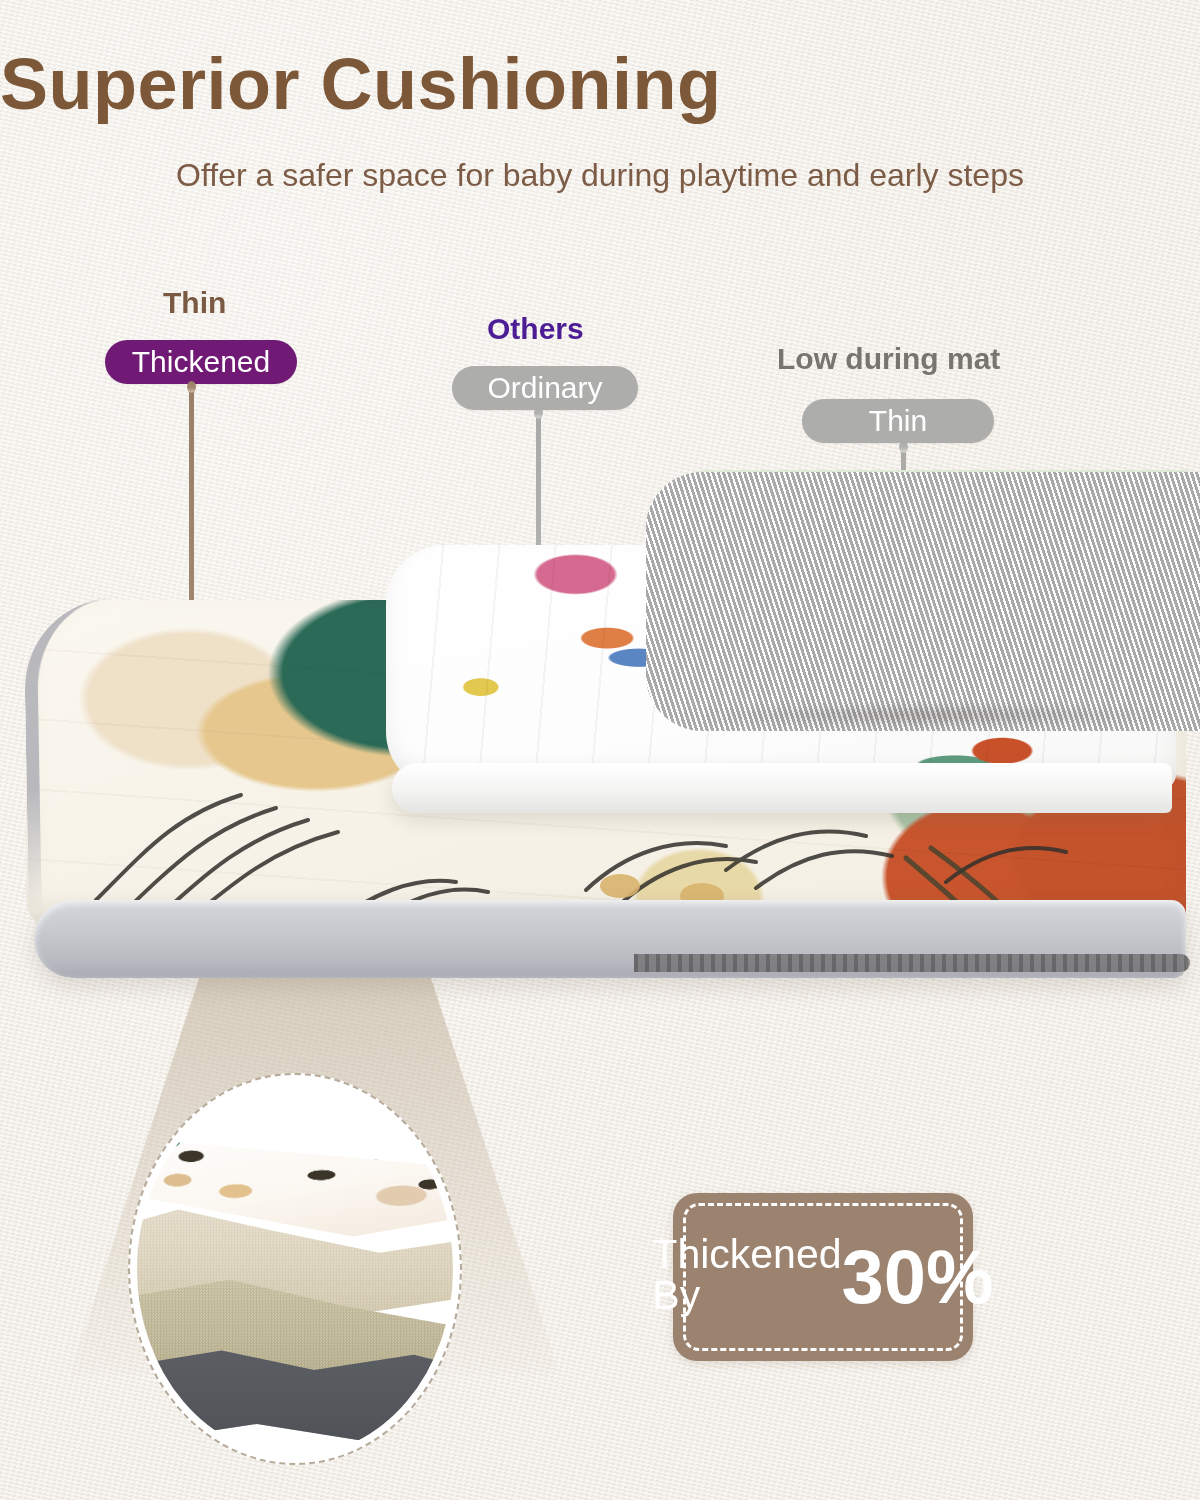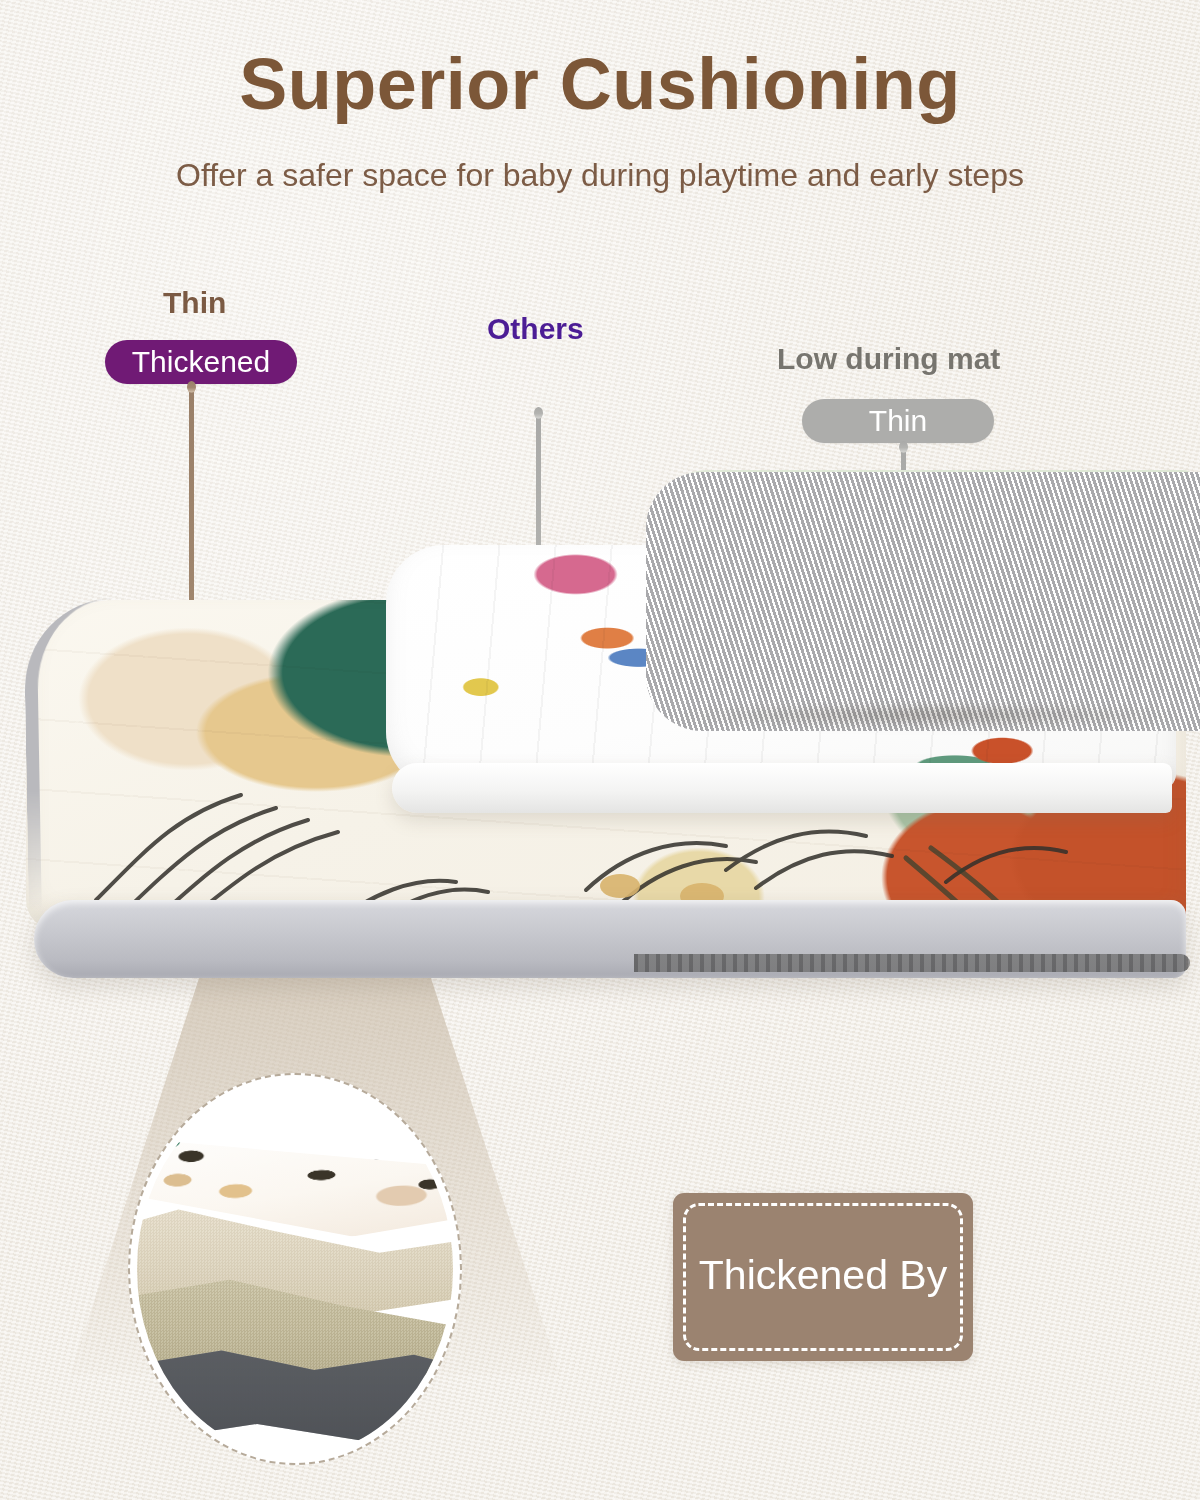--- a/index.html
+++ b/index.html
@@ -21,21 +21,21 @@
     opacity:.75;
     pointer-events:none;
     z-index:1;
   }
 
   .stage{position:absolute;inset:0;z-index:2;}
 
   
   .title{
     position:absolute;top:48px;left:0;width:1200px;
-    text-align:center;
+    text-align:left;
     font-size:72px;font-weight:bold;
     letter-spacing:.5px;
     color:#7c5738;
     line-height:1;
   }
   .subtitle{
     position:absolute;top:158px;left:0;width:1200px;
     text-align:center;
     font-size:32px;font-weight:normal;
     color:#7c5c46;
@@ -280,21 +280,21 @@
     background:
       radial-gradient(circle 1.4px at 50% 50%, rgba(40,42,46,.55) 0 100%) 0 0/7px 7px,
       linear-gradient(to bottom,#9a9ea3 0%,#8c9096 50%,#7c8086 100%);
     clip-path:polygon(0% 20%, 26% 6%, 52% 24%, 80% 10%, 100% 26%, 100% 72%, 70% 92%, 36% 74%, 8% 88%);
   }
 
   
   #badge-thick{
     position:absolute;left:673px;top:1193px;width:300px;height:168px;z-index:40;
     background:#9b8370;
-    border-radius:11px;
+    border-radius:24px;
     display:flex;flex-direction:row;align-items:center;justify-content:center;
     box-shadow:0 3px 10px rgba(120,100,80,.16);
   }
   #badge-thick::after{
     content:"";position:absolute;left:10px;top:10px;right:10px;bottom:10px;
     border:3px dashed #ffffff;border-radius:16px;pointer-events:none;
   }
   #badge-thick .b-line1{
     position:relative;color:#ffffff;font-size:41px;line-height:1;margin-bottom:4px;z-index:2;
   }
@@ -310,20 +310,21 @@
 <div class="stage">
 
   <div class="title">Superior Cushioning</div>
   <div class="subtitle">Offer a safer space for baby during playtime and early steps</div>
 
   <div class="col-label" id="lbl-ours">Thin</div>
   <div class="pill" id="pill-thickened">Thickened</div>
   <div class="needle" id="needle-ours"></div>
 
   <div class="col-label" id="lbl-others">Others</div>
+  <div class="pill" id="pill-ordinary">Ordinary</div>
   <div class="needle" id="needle-others"></div>
 
   <div class="col-label" id="lbl-lowq">Low during mat</div>
   <div class="pill" id="pill-thin">Thin</div>
   <div class="needle" id="needle-thin"></div>
 
   <div id="spotlight"></div>
 
   <div class="mat" id="mat-ours">
     <div class="body"></div>
@@ -378,15 +379,16 @@
     <div class="clip">
       <div class="layer-fabric"></div>
       <div class="layer-foam-light"></div>
       <div class="layer-foam-khaki"></div>
       <div class="layer-base"></div>
     </div>
   </div>
 
   <div id="badge-thick">
     <div class="b-line1">Thickened By</div>
+    <div class="b-line2">30%</div>
   </div>
 
 </div>
 
 </body></html>

